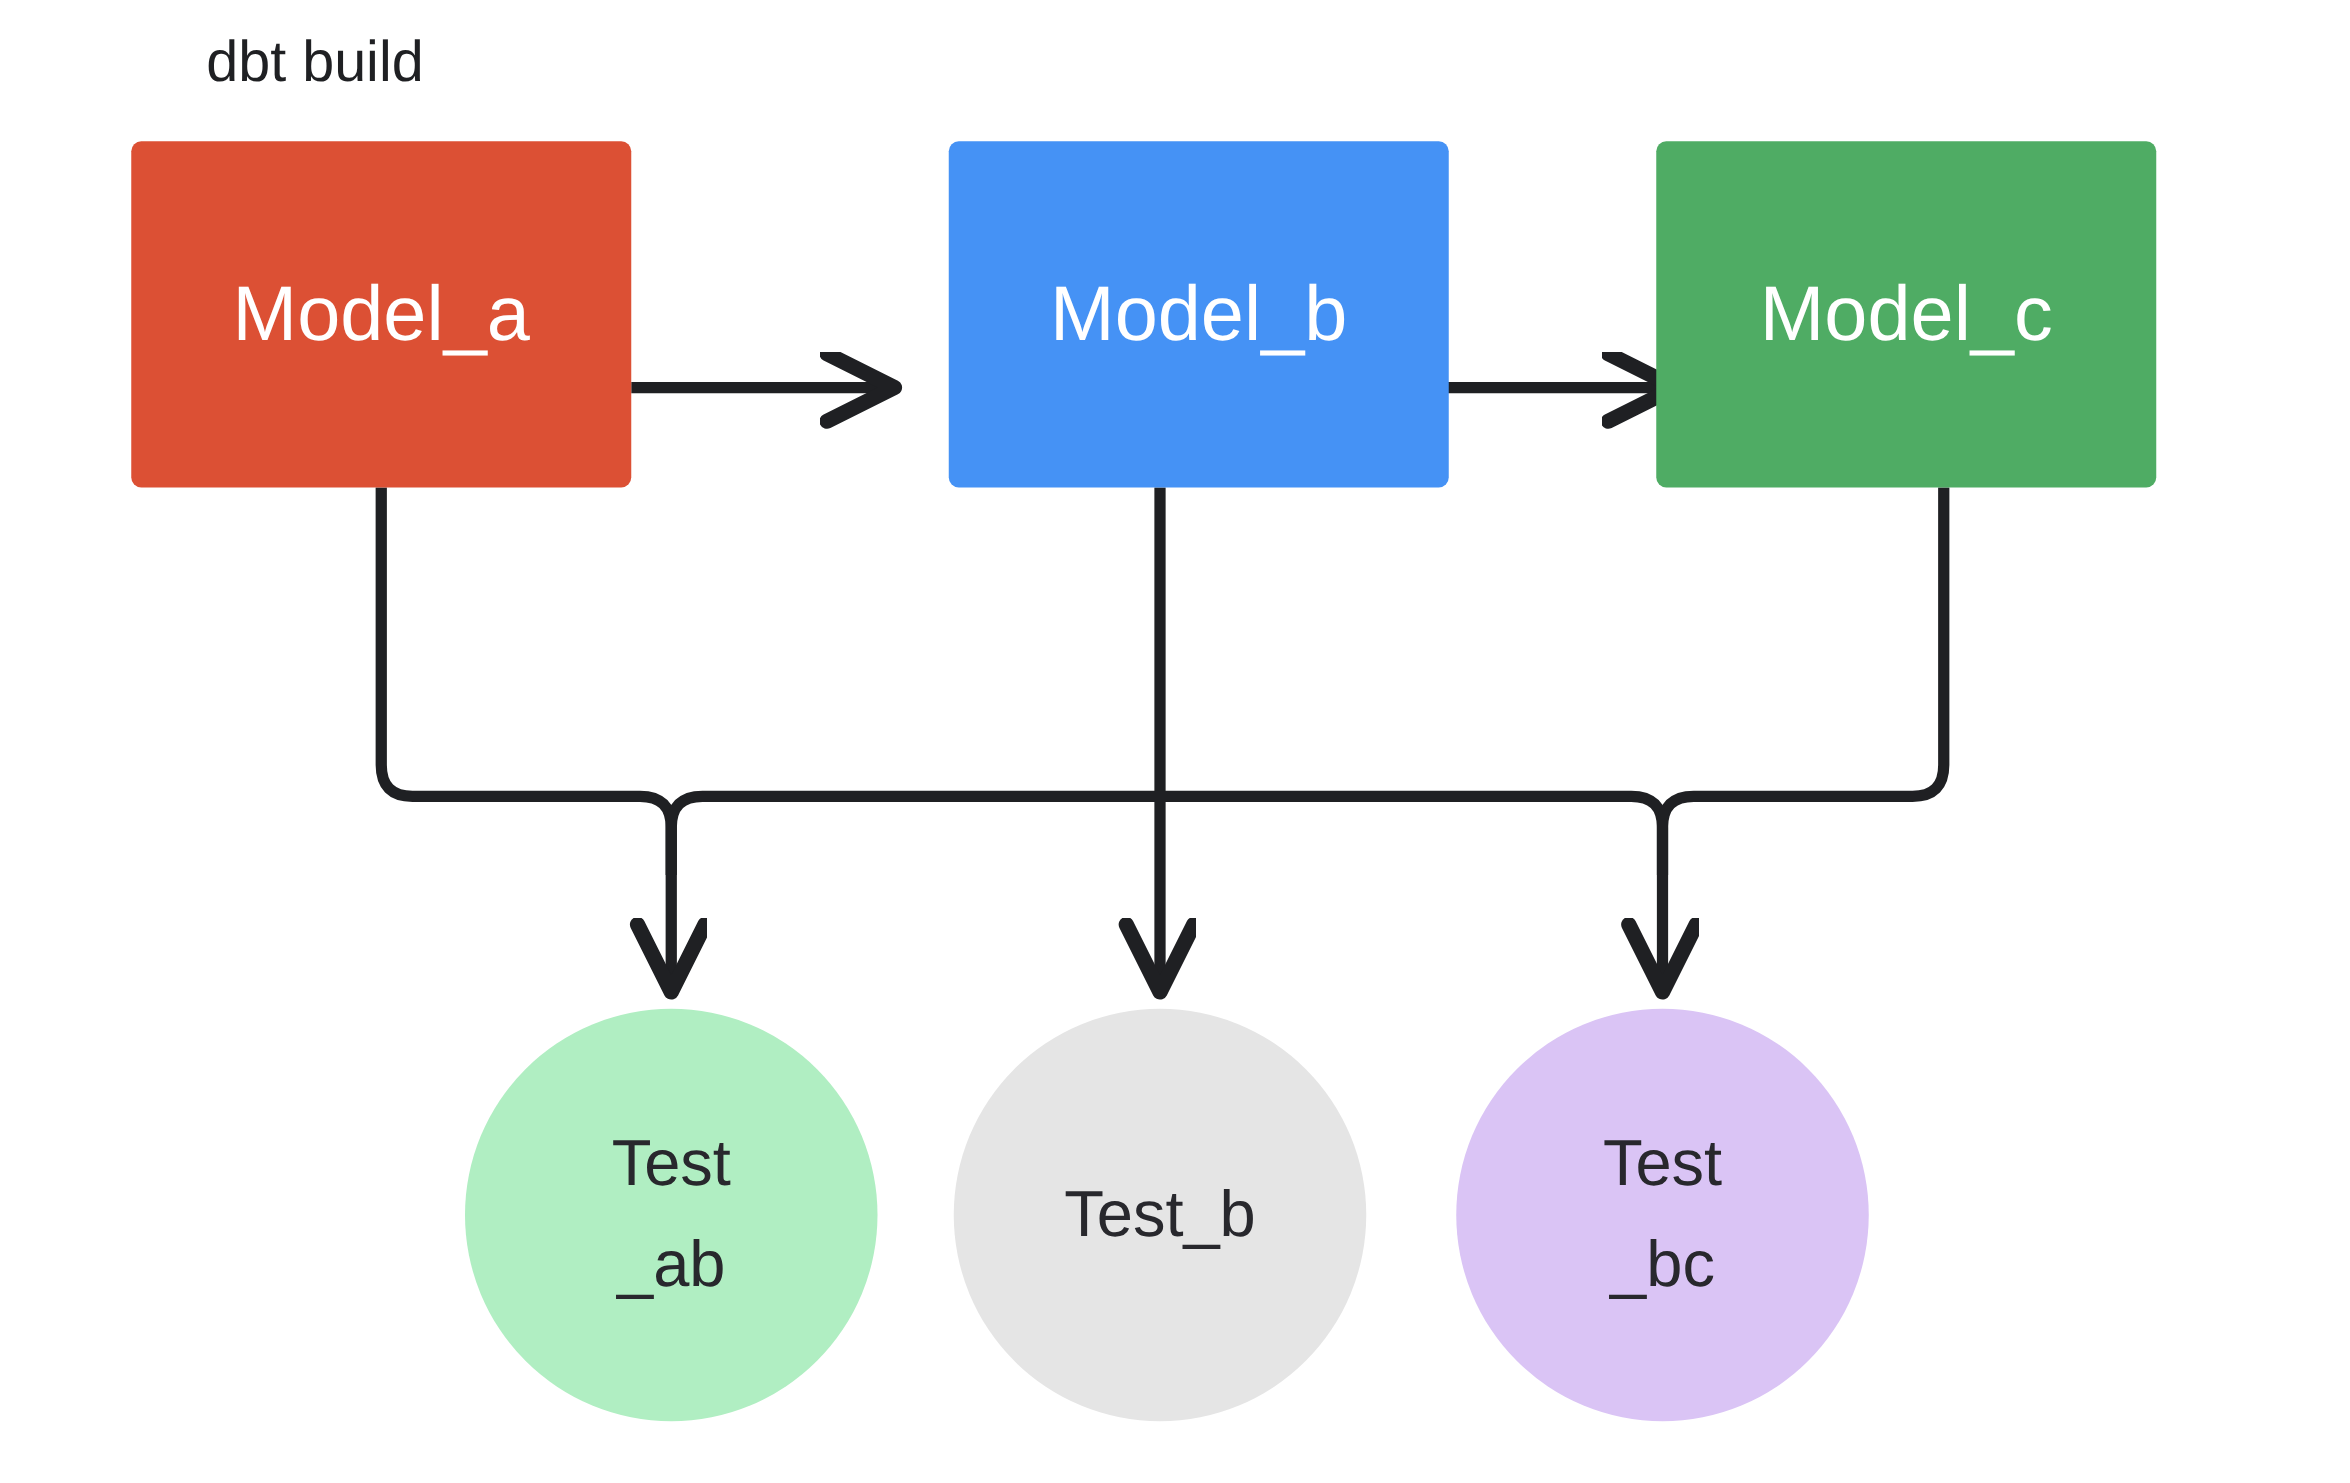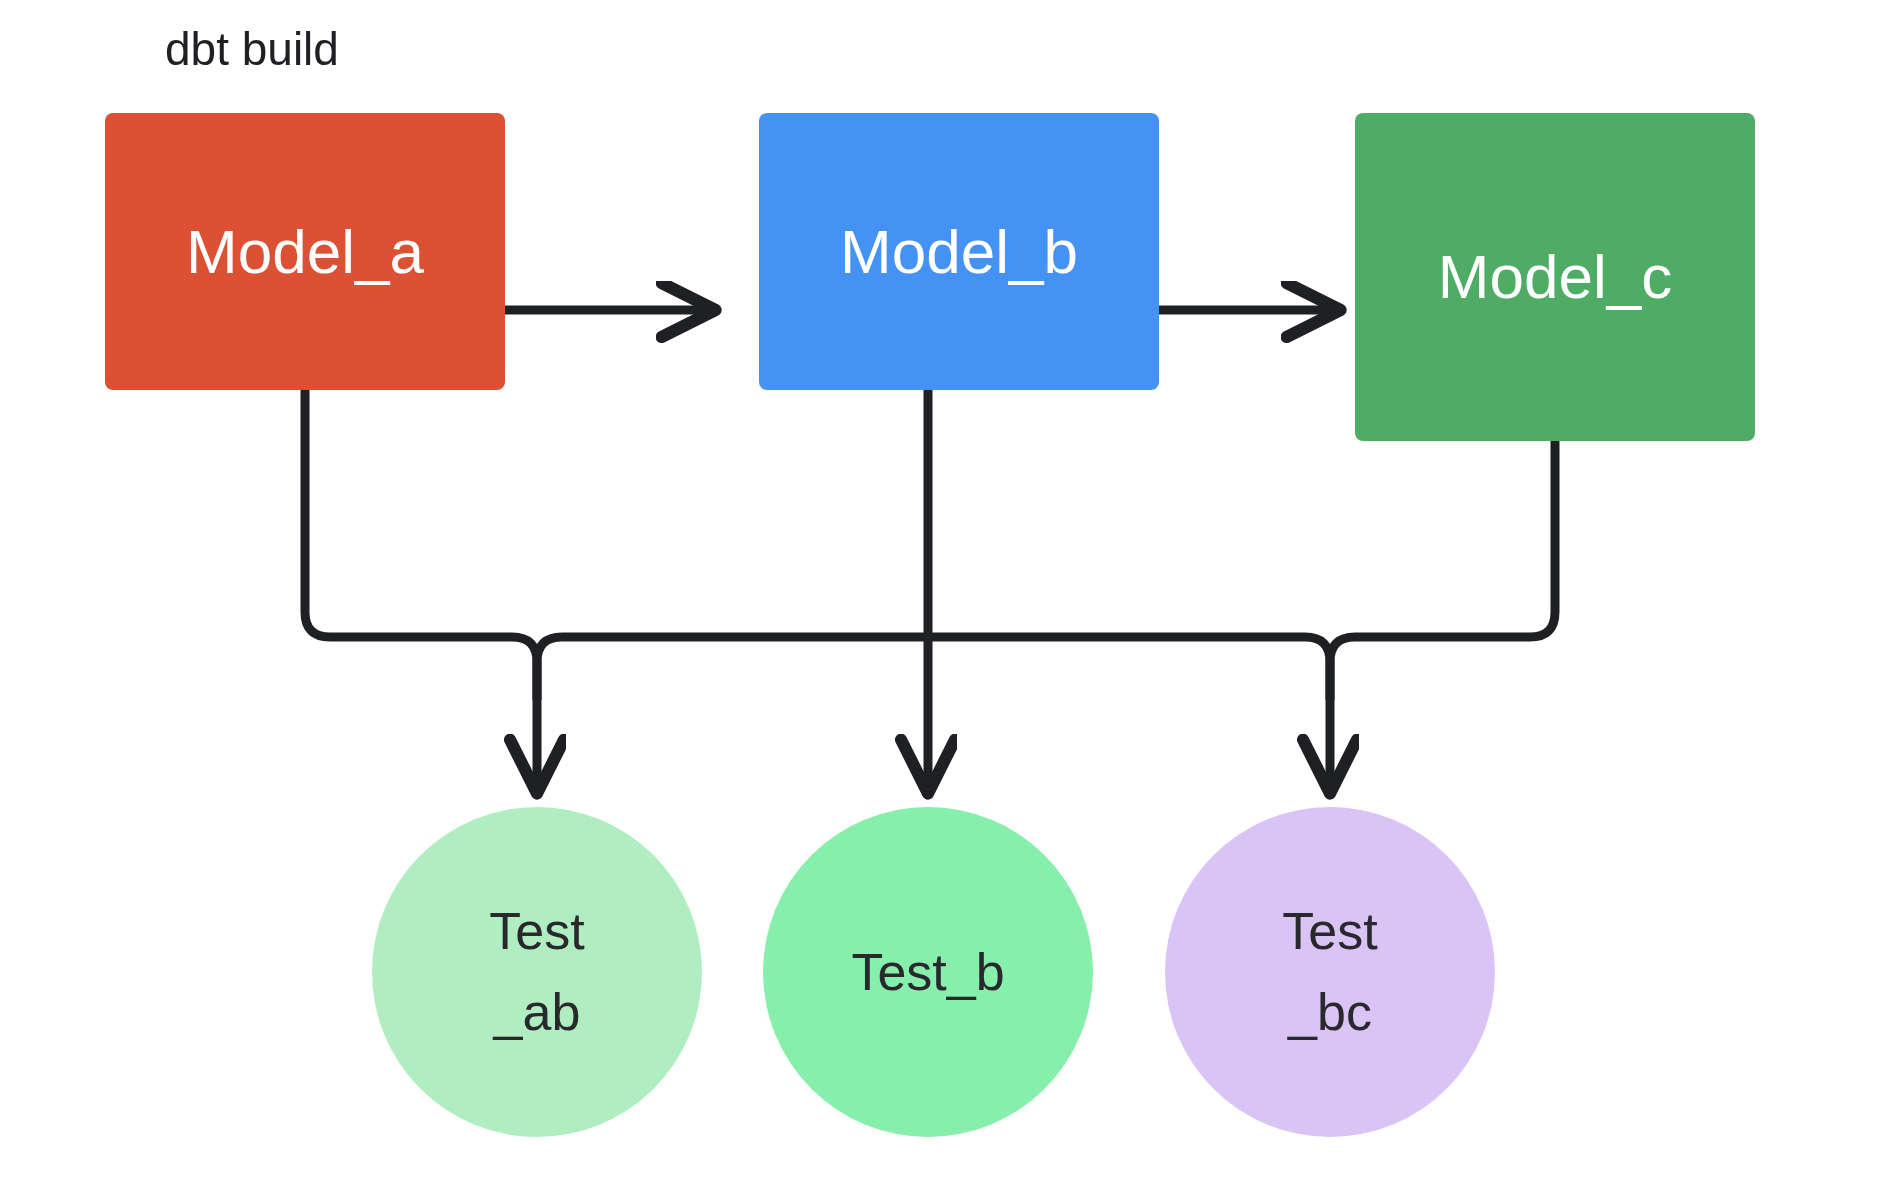--- a/index.html
+++ b/index.html
@@ -101,30 +101,30 @@
   <div class="diagram-title">dbt build</div>
 
   <div class="node-box" style="left:105px; top:113px; width:400px; height:277px; background:#dc5034;">
     <span class="node-label">Model_a</span>
   </div>
 
   <div class="node-box" style="left:730px; top:113px; width:400px; height:277px; background:#4592f5;margin-left:29px;">
     <span class="node-label">Model_b</span>
   </div>
 
-  <div class="node-box" style="left:1355px; top:113px; width:400px; height:328px; background:#4fac64;">
+  <div class="node-box" style="left:1325px; top:113px; width:400px; height:277px; background:#4fac64;">
     <span class="node-label">Model_c</span>
   </div>
 
   <div class="node-circle" style="left:372px; top:807px; width:330px; height:330px; background:#b0eec2;">
     <span class="node-label">Test
 _ab</span>
   </div>
 
-  <div class="node-circle" style="left:763px; top:807px; width:330px; height:330px; background:#86efac;">
+  <div class="node-circle" style="left:763px; top:807px; width:330px; height:330px; background:#e5e5e5;">
     <span class="node-label">Test_b</span>
   </div>
 
   <div class="node-circle" style="left:1165px; top:807px; width:330px; height:330px; background:#dac4f5;">
     <span class="node-label">Test
 _bc</span>
   </div>
 
 </div>
 

